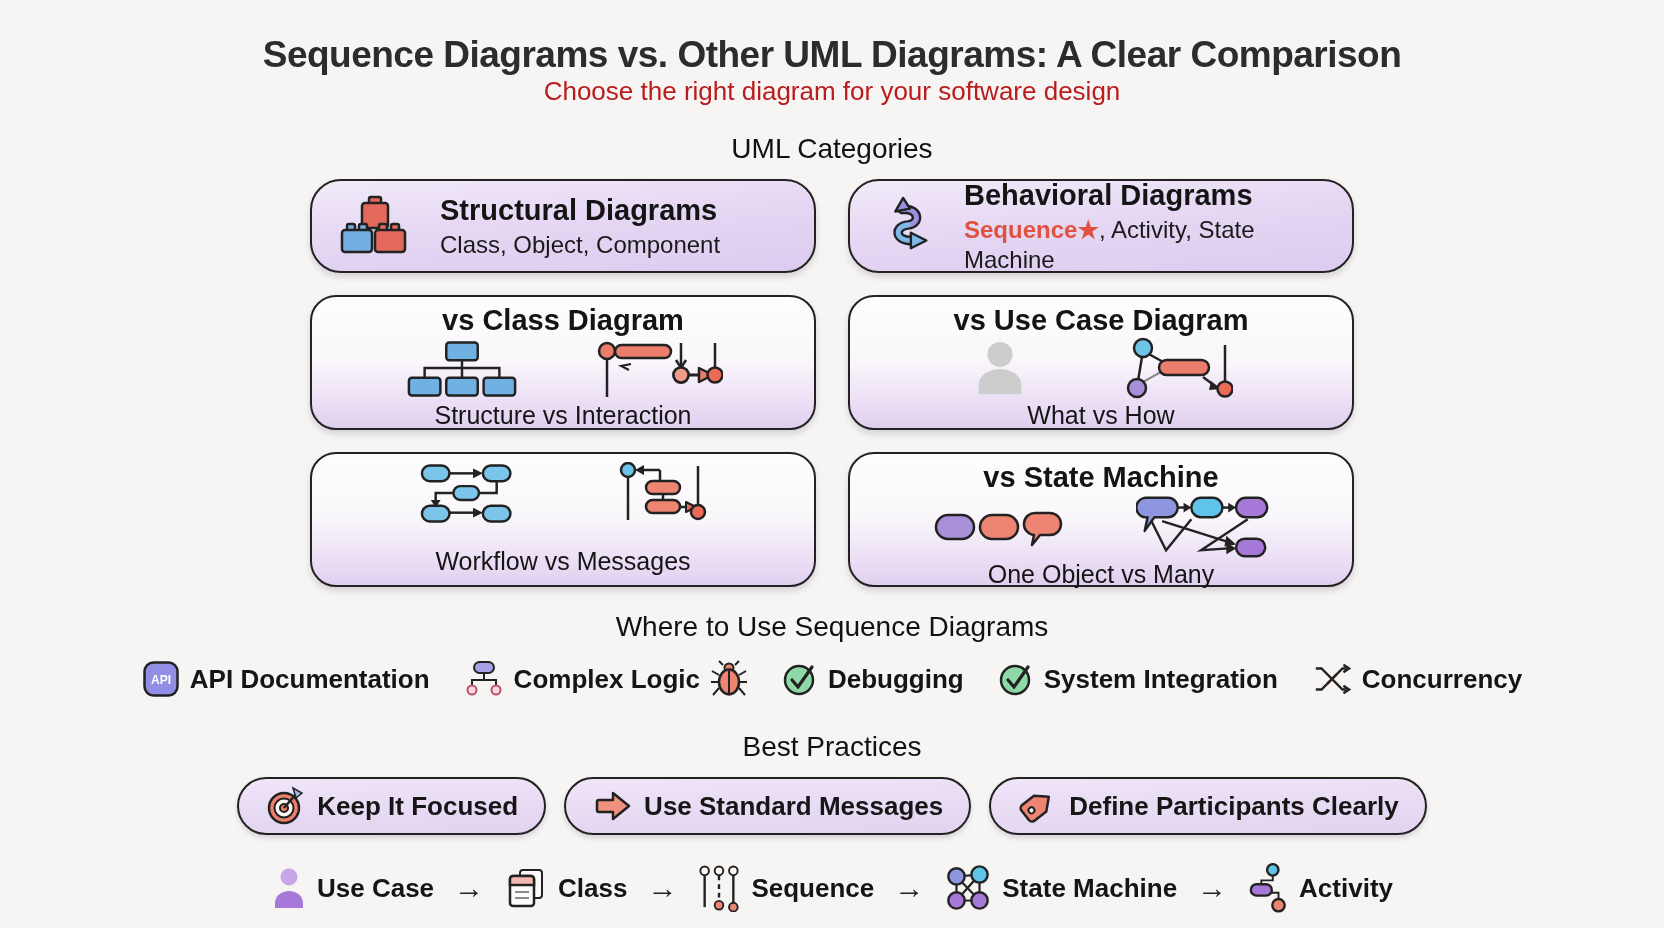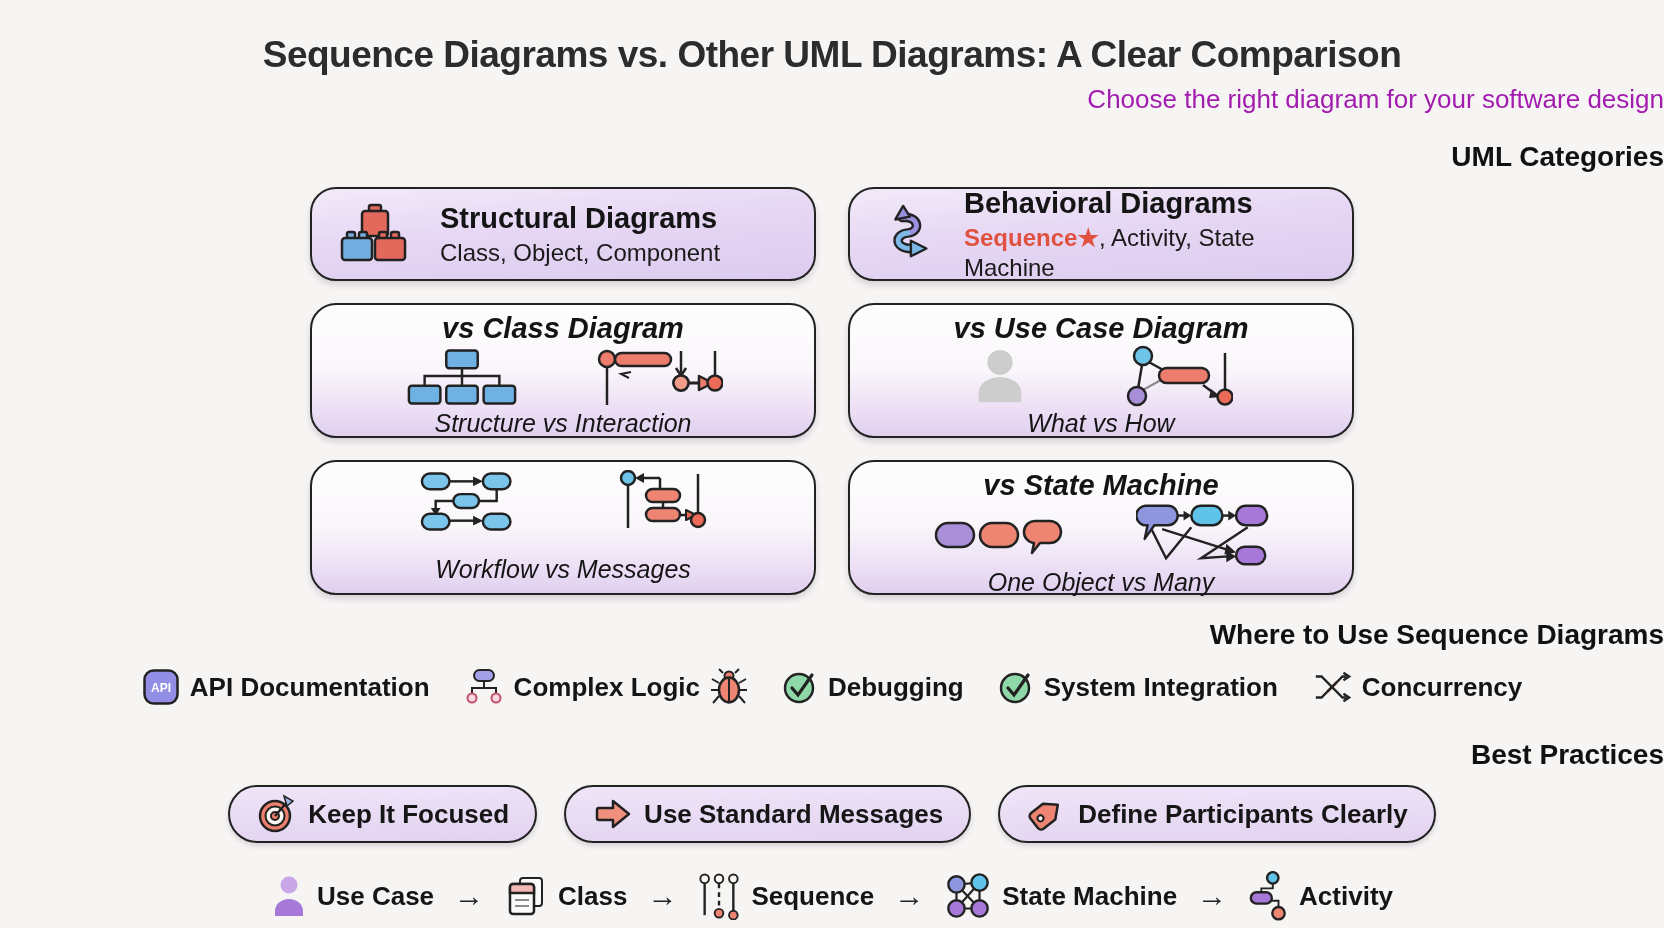--- a/index.html
+++ b/index.html
@@ -5,60 +5,60 @@
   html,body{margin:0;padding:0;background:#f6f5f3;}
   .canvas{
     width:1664px;height:928px;background:#f6f5f3;position:relative;overflow:hidden;
     font-family:"Liberation Sans", sans-serif;color:#1c1c1c;
   }
   .page-title{
     padding-top:34px;text-align:center;font-size:37px;font-weight:700;
     color:#2c2c2c;letter-spacing:-0.5px;
   }
   .page-subtitle{
-    text-align:right;font-size:26px;color:#a21caf;margin-top:8px;
+    text-align:center;font-size:26px;color:#b91c1c;
   }
   .section-heading{
-    text-align:right;font-size:28px;font-weight:700;color:#111;
+    text-align:center;font-size:28px;font-weight:400;color:#111;
   }
   .h-categories{margin-top:26px;}
   .cards-grid{
     width:1044px;margin:14px auto 0;display:grid;
     grid-template-columns:506px 506px;gap:22px 32px;
   }
   .card{
     border:2.5px solid #222;border-radius:26px;
     box-shadow:0 4px 6px rgba(70,50,95,.18);
     box-sizing:border-box;
   }
   .cat-card{
     height:94px;display:flex;align-items:center;gap:26px;padding:0 14px 0 26px;
     background:linear-gradient(175deg,#f2eaf9 0%,#e6d7f4 45%,#dccbef 100%);
+    border-radius:31px;
   }
   .cat-text{display:flex;flex-direction:column;line-height:1.22;}
   .cat-title{font-size:29px;font-weight:700;color:#141414;}
   .cat-sub{font-size:24px;color:#1a1a1a;margin-top:2px;}
   .seq-highlight{color:#e0523f;font-weight:700;}
   .vs-card{
     height:135px;display:flex;flex-direction:column;align-items:center;
     justify-content:space-between;padding:7px 10px 9px;
     background:linear-gradient(180deg,#fefdfd 0%,#faf7fb 48%,#ecdff5 80%,#dfcfef 100%);
-    font-style:italic;
   }
   .vs-title{font-size:29px;font-weight:700;color:#141414;}
   .vs-icons{display:flex;align-items:center;gap:72px;height:66px;}
   .vs-caption{font-size:25px;color:#151515;}
   .h-where{margin-top:24px;}
   .use-row{
     display:flex;justify-content:center;align-items:center;gap:34px;
     margin-top:12px;height:48px;
   }
   .use-item{display:flex;align-items:center;gap:10px;font-size:26px;font-weight:700;color:#151515;}
   .h-best{margin-top:28px;}
-  .pills-row{display:flex;justify-content:center;align-items:center;gap:27px;margin-top:14px;}
+  .pills-row{display:flex;justify-content:center;align-items:center;gap:18px;margin-top:14px;}
   .pill{
     display:flex;align-items:center;gap:12px;border:2.5px solid #222;border-radius:999px;
     background:linear-gradient(178deg,#efe5f8 0%,#e2d2f0 100%);
     padding:7px 26px;font-size:26px;font-weight:700;color:#161616;
     box-shadow:0 3px 5px rgba(70,50,95,.18);
   }
   .path-row{display:flex;justify-content:center;align-items:center;gap:18px;margin-top:28px;}
   .path-step{display:flex;align-items:center;gap:10px;font-size:26px;font-weight:700;color:#151515;}
   .path-arrow{font-size:30px;font-weight:400;color:#222;padding:0 2px;}
   svg{display:block;}

